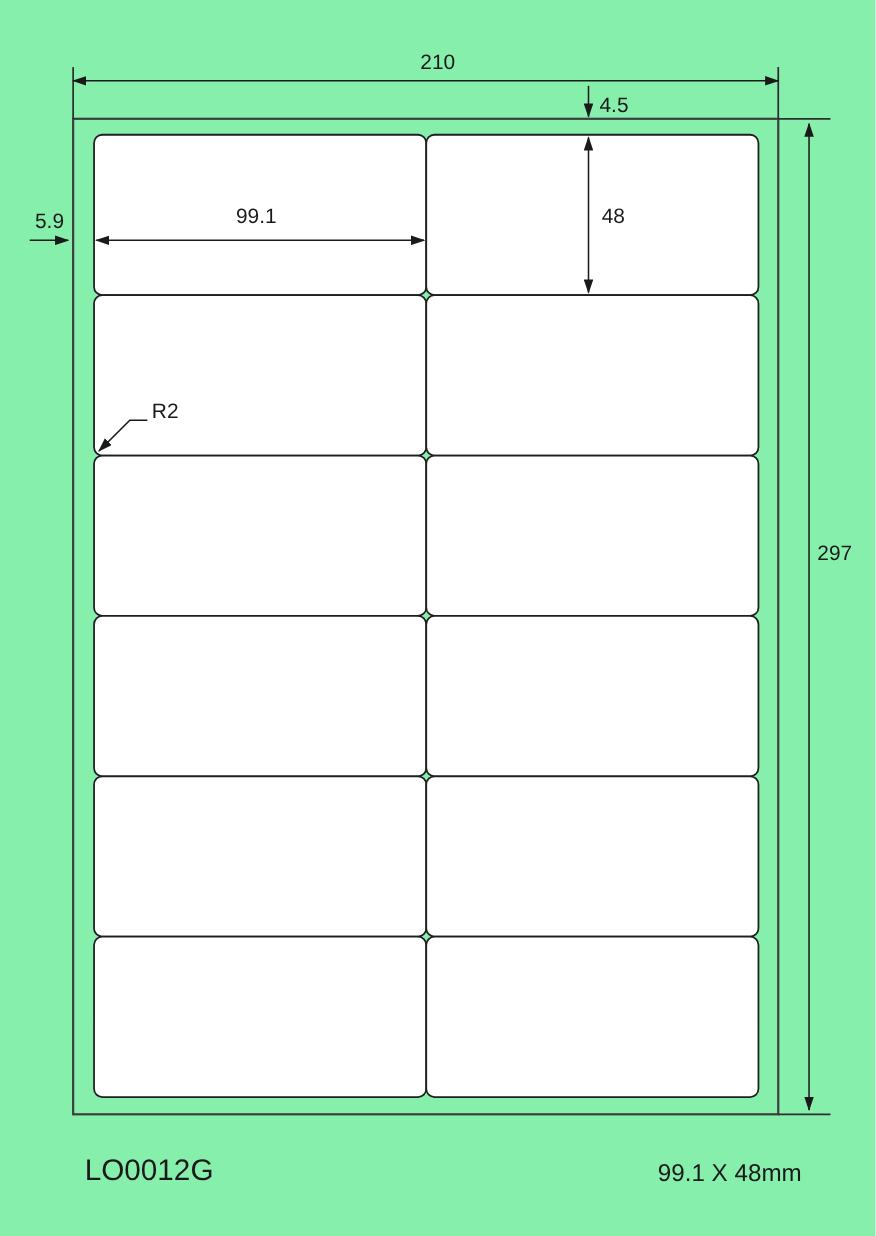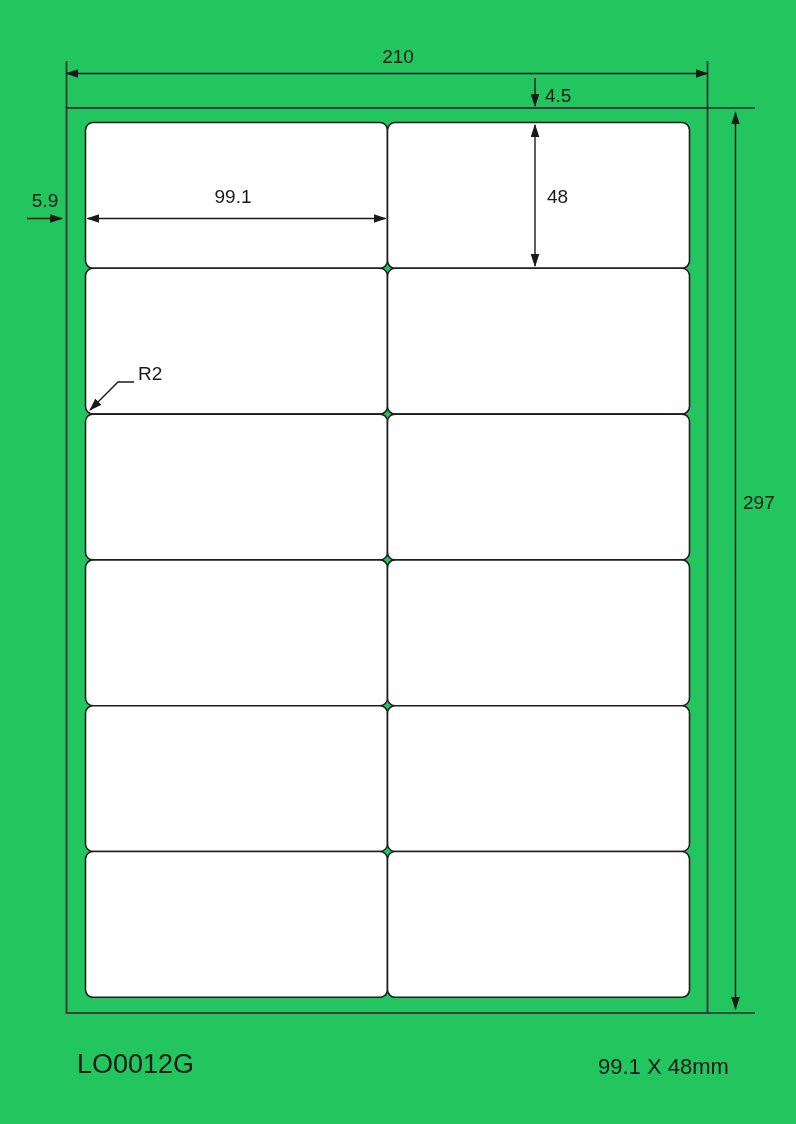--- a/index.html
+++ b/index.html
@@ -4,21 +4,21 @@
 <style>
   html, body {
     margin: 0;
     padding: 0;
     background: #ffffff;
   }
   .page {
     position: relative;
     width: 796px;
     height: 1124px;
-    background: #22c55e;
+    background: #86efac;
     font-family: "Liberation Sans", sans-serif;
     overflow: hidden;
   }
   svg text {
     font-family: "Liberation Sans", sans-serif;
     fill: #1a1a1a;
   }
   .dim-text  { font-size: 19px; }
   .dim-line  { stroke: #1a1a1a; stroke-width: 1.4; fill: none; }
   .ext-line  { stroke: #2e2e2e; stroke-width: 1.6; fill: none; }

